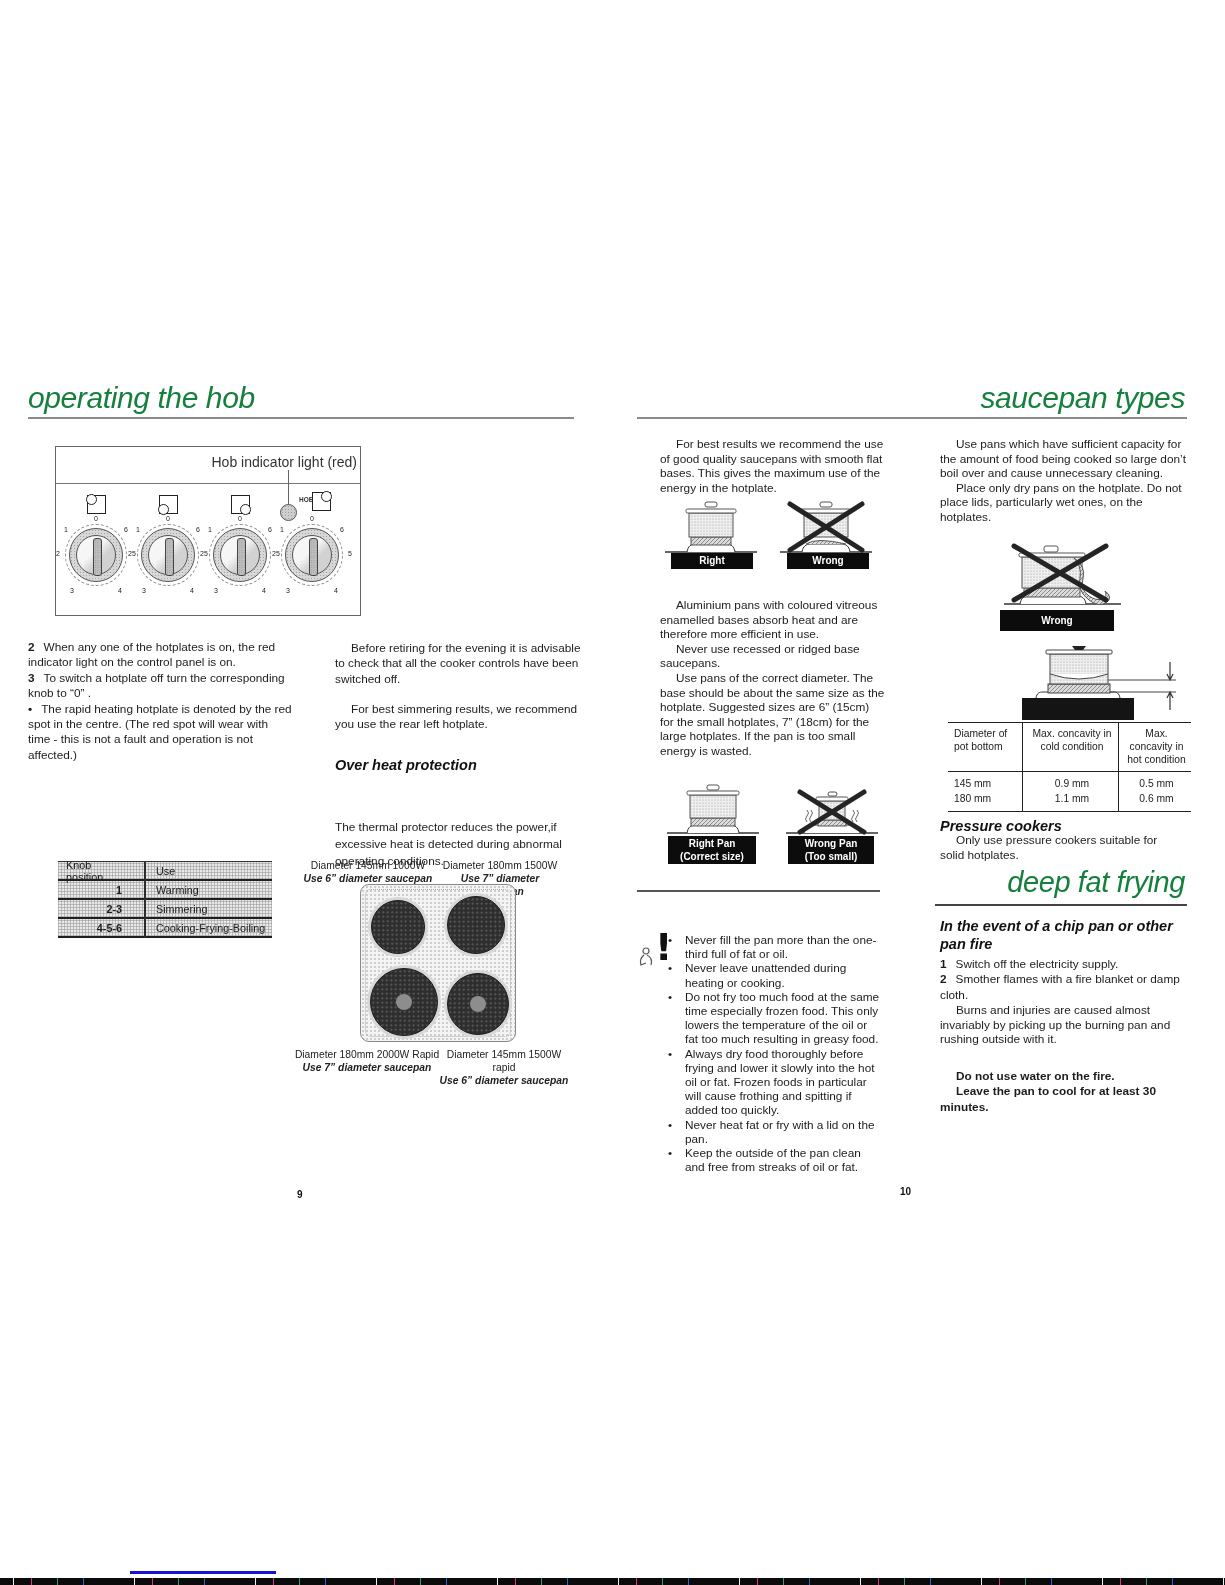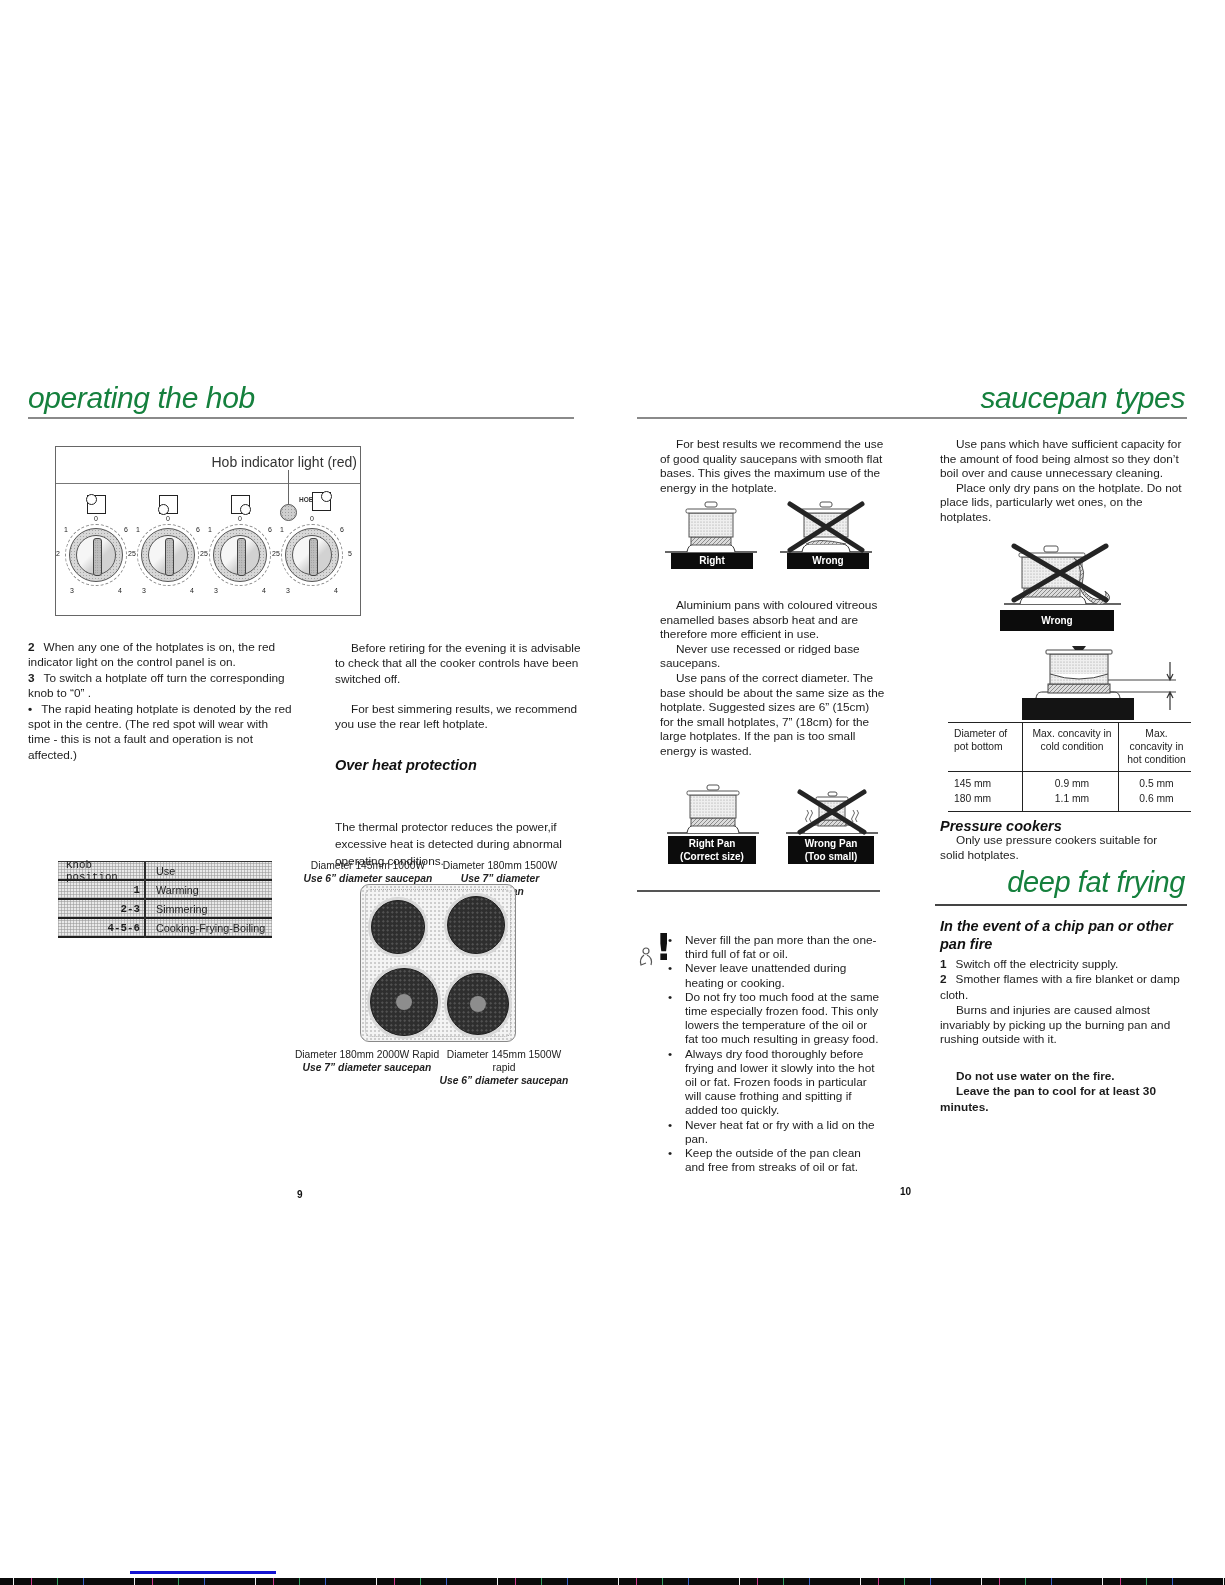--- a/index.html
+++ b/index.html
@@ -58,21 +58,21 @@
   .kn.n4 { bottom:-1px; right:12px; }
   .kn.n5 { top:33px; right:-2px; }
   .kn.n6 { top:9px; right:6px; }
 
   
   .ktable { position:absolute; left:58px; top:861px; width:214px; border-top:1.5px solid #333; }
   .krow { display:flex; height:17px; align-items:center; border-bottom:2px solid #1f1f1f;
     background-color:#e9e9e9;
     background-image:repeating-linear-gradient(0deg, rgba(150,150,150,.55) 0 1px, transparent 1px 3px),
                      repeating-linear-gradient(90deg, rgba(150,150,150,.55) 0 1px, transparent 1px 3px); }
-  .kc1 { width:86px; font-size:10.8px; padding-right:4px; box-sizing:border-box; text-align:right;font-family:Liberation Mono, monospace; }
+  .kc1 { width:86px; font-size:10.8px; padding-right:22px; box-sizing:border-box; text-align:right; }
   .kc1.khl { text-align:left; padding-left:8px; }
   .kc2 { flex:1; font-size:10.8px; padding-left:12px; }
   .kval { font-weight:bold; }
   .kdiv { position:absolute; left:86px; top:0; bottom:0; width:2px; background:#2d2d2d; }
 
   
   .hp-label { position:absolute; text-align:center; font-size:10.3px; line-height:13px; color:#222; }
   .hp-label .l2 { font-weight:bold; font-style:italic; }
   .hob-img { position:absolute; left:360px; top:884px; width:156px; height:158px; border:1.5px solid #888;
     border-radius:9px; background-color:#f4f4f4;
@@ -326,21 +326,21 @@
     <div>(Correct size)</div>
   </div>
   <div class="bar two" style="left:788px; top:836px; width:86px; height:28px;">
     <div>Wrong Pan</div>
     <div>(Too small)</div>
   </div>
 
   <div class="rule" style="left:637px; top:890px; width:243px; background:#555;"></div>
 
   <div class="abs" style="left:940px; top:437px; width:250px;">
-    <p class="para indent">Use pans which have sufficient capacity for the amount of food being almost so they don’t boil over and cause unnecessary cleaning.</p>
+    <p class="para indent">Use pans which have sufficient capacity for the amount of food being cooked so large don’t boil over and cause unnecessary cleaning.</p>
     <p class="para indent">Place only dry pans on the hotplate. Do not place lids, particularly wet ones, on the hotplates.</p>
   </div>
 
   <svg class="abs" style="left:1000px; top:540px;" width="125" height="70" viewBox="0 0 125 70">
     <path d="M4,64 H121" stroke="#333" stroke-width="1.5" fill="none"></path>
     <path d="M20,64 c1,-6 4,-8 9,-8 h48 c5,0 8,2 9,8" stroke="#333" stroke-width="1" fill="#fff"></path>
     <rect x="24" y="48" width="56" height="9" fill="url(#phatch)" stroke="#555" stroke-width="1"></rect>
     <rect x="22" y="17" width="60" height="31" fill="url(#pdots)" stroke="#555" stroke-width="1"></rect>
     <rect x="19" y="13" width="66" height="4" rx="1.5" fill="#fff" stroke="#555" stroke-width="1"></rect>
     <rect x="44" y="6" width="14" height="6" rx="2" fill="#fff" stroke="#555" stroke-width="1"></rect>

